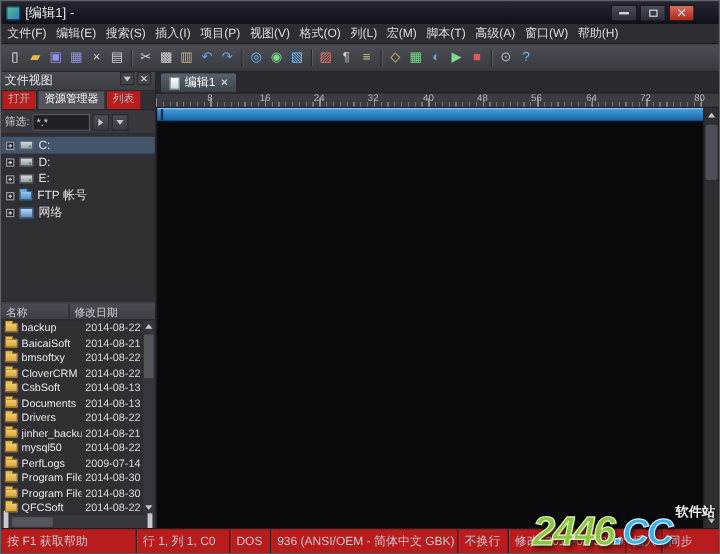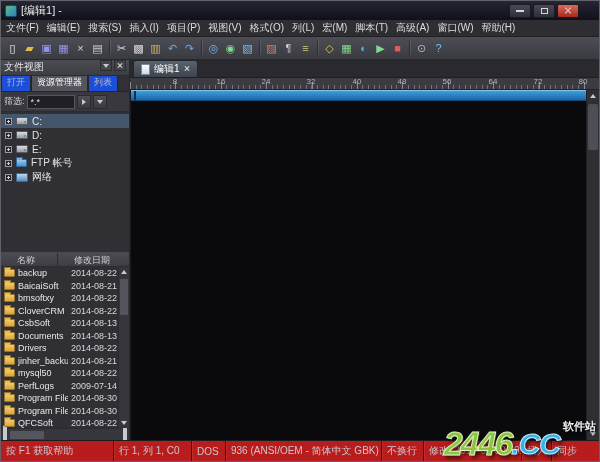--- a/index.html
+++ b/index.html
@@ -37,21 +37,21 @@
 
 .sidebar{width:129px;flex:none;display:flex;flex-direction:column;background:#38383e;border-right:1px solid #27272c;min-height:0}
 .sb-header{height:16px;flex:none;background:linear-gradient(#4b4b53,#3d3d44);display:flex;padding:0 3px;border-bottom:1px solid #2b2b30}
 .sb-title{flex:1;font-size:10px;color:#e2e2e6;white-space:nowrap;overflow:hidden}
 .hdr-btn{width:12px;height:11px;margin-left:2px;background:#44444c;border:1px solid #2b2b30;display:flex;align-items:center;justify-content:center;flex:none}
 .tri-down{width:0;height:0;border-left:3px solid transparent;border-right:3px solid transparent;border-top:4px solid #c8c8ce}
 .tri-up{width:0;height:0;border-left:3px solid transparent;border-right:3px solid transparent;border-bottom:4px solid #c8c8ce}
 .tri-right{width:0;height:0;border-top:3px solid transparent;border-bottom:3px solid transparent;border-left:4px solid #c8c8ce}
 .tri-left{width:0;height:0;border-top:3px solid transparent;border-bottom:3px solid transparent;border-right:4px solid #c8c8ce}
 .sb-tabs{height:16px;flex:none;display:flex;align-items:flex-end;background:#303036;border-bottom:1px solid #26262a;overflow:hidden}
-.sb-tab{font-size:9px;color:#b8b8be;padding:2px 5px;background:#1d4ed8;border:1px solid #26262a;border-bottom:none;white-space:nowrap;flex:none}
+.sb-tab{font-size:9px;color:#b8b8be;padding:2px 5px;background:#b91c1c;border:1px solid #26262a;border-bottom:none;white-space:nowrap;flex:none}
 .sb-tab.active{background:#55555e;color:#ffffff}
 .filter-row{height:20px;flex:none;display:flex;align-items:center;gap:2px;padding:0 3px;background:#38383e;border-bottom:1px solid #2b2b30}
 .filter-label{font-size:9px;color:#cfcfd4;flex:none}
 .filter-input{width:48px;height:14px;background:#1f1f24;border:1px solid #55555e;color:#e0e0e4;font-size:9px;padding:0 3px;font-family:inherit}
 .filter-btn{width:14px;height:14px;background:linear-gradient(#4e4e57,#3a3a42);border:1px solid #2b2b30;display:flex;align-items:center;justify-content:center;flex:none}
 
 
 .tree{height:140px;flex:none;background:#2f2f34;overflow:hidden;padding-top:2px}
 .tree-row{height:14px;display:flex;align-items:center;gap:4px;padding-left:4px;font-size:10px;color:#e2e2e6;white-space:nowrap;overflow:hidden}
 .tree-row.selected{background:#44566b}
@@ -62,21 +62,21 @@
 .drive-icon::after{content:"";position:absolute;right:1px;bottom:1px;width:2px;height:2px;border-radius:50%;background:#3fa060}
 .net-icon{width:12px;height:9px;flex:none;background:linear-gradient(#bcd8f0,#5a8fc0);border:1px solid #3a6a9a;border-radius:1px}
 .folder{width:11px;height:8px;flex:none;background:linear-gradient(#f0cc6a,#d8a63e);border:1px solid #9a742a;border-radius:1px;position:relative}
 .folder::before{content:"";position:absolute;top:-3px;left:-1px;width:5px;height:2px;background:#e8be54;border:1px solid #9a742a;border-bottom:none;border-radius:1px 1px 0 0}
 .folder.ftp{background:linear-gradient(#9ac8ee,#568ec6);border-color:#2f6aa0}
 .folder.ftp::before{background:#79aede;border-color:#2f6aa0}
 
 
 .file-list{flex:1;display:flex;flex-direction:column;min-height:0;background:#2f2f34;border-top:1px solid #4a4a52}
 .list-header{height:14px;flex:none;display:flex;background:linear-gradient(#4b4b53,#3d3d44);border-bottom:1px solid #2b2b30}
-.col-h{font-size:9px;color:#cfcfd4;padding:1px 16px;white-space:nowrap;overflow:hidden}
+.col-h{font-size:9px;color:#cfcfd4;padding:1px 4px;white-space:nowrap;overflow:hidden}
 .col-name{width:57px;border-right:1px solid #2b2b30;flex:none}
 .col-date{flex:1}
 .list-body{flex:1;position:relative;overflow:hidden;min-height:0}
 .list-rows{position:absolute;top:0;left:0;right:11px;bottom:0;overflow:hidden}
 .list-row{height:12.5px;display:flex;align-items:center;gap:3px;padding-left:3px}
 .row-name{width:50px;flex:none;font-size:9px;color:#e8e8ec;white-space:nowrap;overflow:hidden}
 .row-date{flex:1;font-size:9px;color:#d8d8dc;white-space:nowrap;overflow:hidden}
 .vscroll{position:absolute;top:0;right:0;bottom:0;width:11px;background:#36363c;border-left:1px solid #2b2b30}
 .vscroll .v-arrow{position:absolute;left:0;right:0;height:10px;display:flex;align-items:center;justify-content:center}
 .vscroll .v-arrow.top{top:0}

